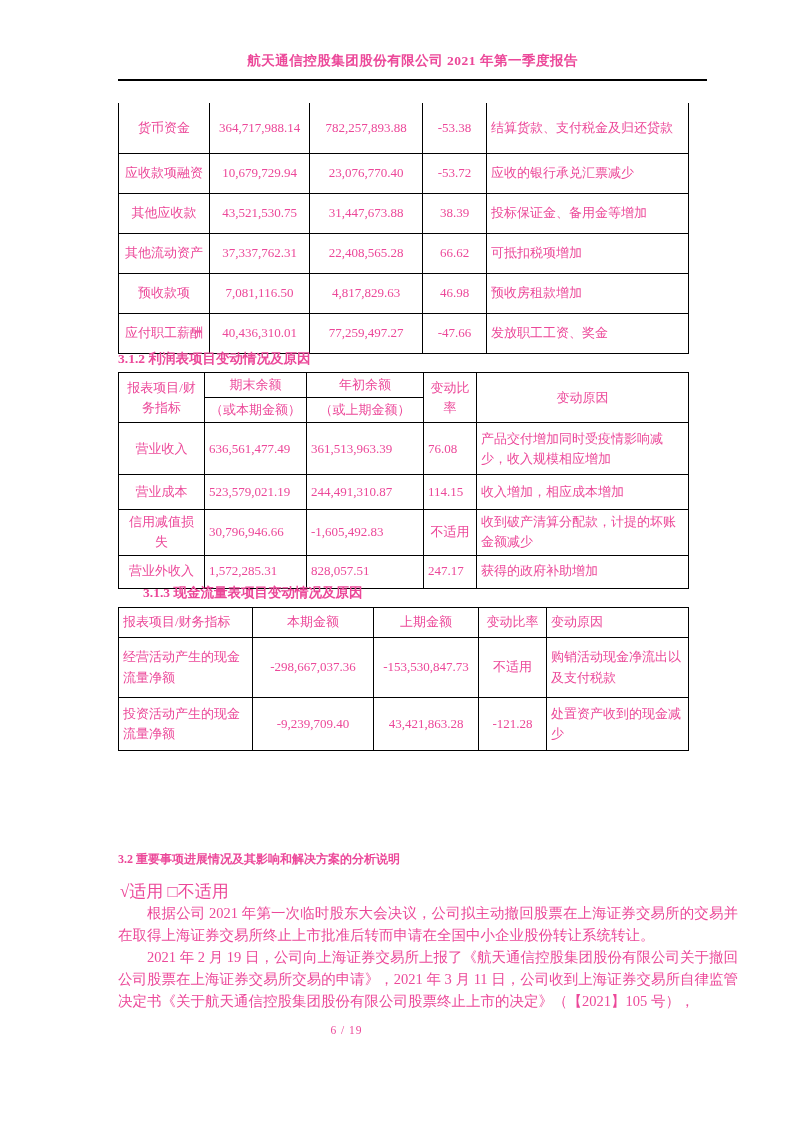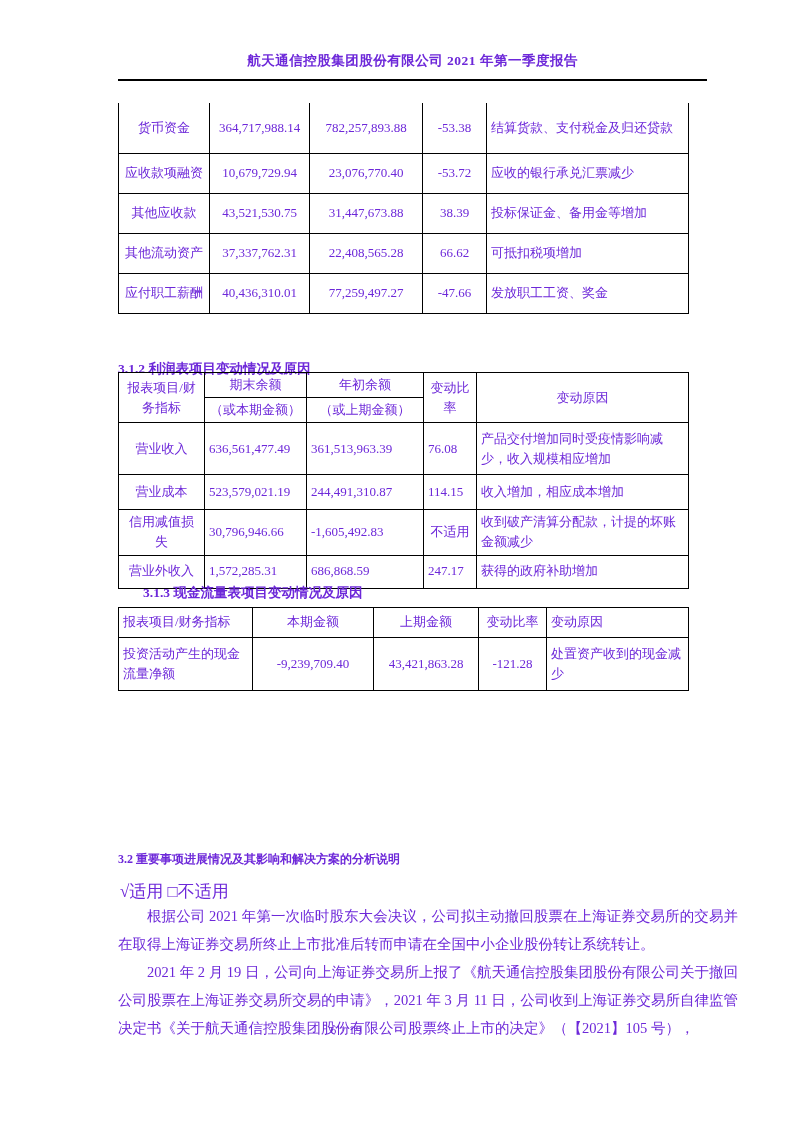--- a/index.html
+++ b/index.html
@@ -1,21 +1,21 @@
 <!DOCTYPE html>
 <html><head>
 <meta charset="utf-8">
 <style>
   * { margin:0; padding:0; box-sizing:border-box; }
   html, body { background:#ffffff; }
   .page {
     position:relative;
     width:793px; height:1122px;
     background:#ffffff;
-    color:#6d28d9;
+    color:#ec4899;
     font-family:"Liberation Serif","DejaVu Serif",serif;
     overflow:hidden;
   }
   .abs { position:absolute; }
 
   
   .report-title {
     top:52px; left:118px; width:589px;
     text-align:center; font-weight:bold; font-size:13.5px;
     letter-spacing:0.5px; white-space:nowrap;
@@ -41,25 +41,25 @@
   td.itemL { text-align:left; padding-left:9px; }
 
   #balance-table { top:103px; }
   #balance-table tr:first-child td { border-top:none; }
 
   #income-table { top:372px; }
   #cashflow-table { top:607px; }
 
   
   .sec-heading { font-weight:bold; font-size:13.5px; white-space:nowrap; }
-  #h-income { top:360px; left:118px; }
+  #h-income { top:350px; left:118px; }
   #h-cashflow { top:584px; left:143px; }
   #h-matters { top:851px; left:118px; font-size:12px; }
   #applicability { top:880px; left:120px; font-size:17px; }
-  #body-text { top:902px; left:118px; width:620px; font-size:14.5px; line-height:28px; text-align:justify; }
+  #body-text { top:902px; left:118px; width:620px; font-size:14.5px; line-height:22px; text-align:justify; }
   #body-text p { text-indent:2em; }
 
   .page-number { top:1024px; left:0; width:693px; text-align:center; font-size:11.5px; letter-spacing:1px; }
 </style>
 </head>
 <body>
 
 <div class="page">
 
   <div class="abs report-title">航天通信控股集团股份有限公司 2021 年第一季度报告</div>
@@ -96,20 +96,27 @@
       <td class="reason">投标保证金、备用金等增加</td>
     </tr>
     <tr style="height:40px">
       <td class="tc">其他流动资产</td>
       <td class="tc">37,337,762.31</td>
       <td class="tc">22,408,565.28</td>
       <td class="tc">66.62</td>
       <td class="reason">可抵扣税项增加</td>
     </tr>
     <tr style="height:40px">
+      <td class="tc">预收款项</td>
+      <td class="tc">7,081,116.50</td>
+      <td class="tc">4,817,829.63</td>
+      <td class="tc">46.98</td>
+      <td class="reason">预收房租款增加</td>
+    </tr>
+    <tr style="height:40px">
       <td class="tc">应付职工薪酬</td>
       <td class="tc">40,436,310.01</td>
       <td class="tc">77,259,497.27</td>
       <td class="tc">-47.66</td>
       <td class="reason">发放职工工资、奖金</td>
     </tr>
   </tbody>
     </table>
 
   <div class="abs sec-heading" id="h-income">3.1.2 利润表项目变动情况及原因</div>
@@ -151,21 +158,21 @@
     <tr style="height:41px">
       <td class="tc">信用减值损失</td>
       <td class="tr">30,796,946.66</td>
       <td class="tr">-1,605,492.83</td>
       <td class="tc">不适用</td>
       <td class="reason">收到破产清算分配款，计提的坏账金额减少</td>
     </tr>
     <tr style="height:33px">
       <td class="tc">营业外收入</td>
       <td class="tr">1,572,285.31</td>
-      <td class="tr">686,868.59</td>
+      <td class="tr">828,057.51</td>
       <td class="tr">247.17</td>
       <td class="reason">获得的政府补助增加</td>
     </tr>
   </tbody>
     </table>
 
   <div class="abs sec-heading" id="h-cashflow">3.1.3 现金流量表项目变动情况及原因</div>
 
   <table class="doc" id="cashflow-table">
     <colgroup>
@@ -176,20 +183,27 @@
         <col style="width:142px">
     </colgroup>
     <tbody>
         <tr style="height:30px">
       <td class="itemL">报表项目/财务指标</td>
       <td class="tc">本期金额</td>
       <td class="tc">上期金额</td>
       <td class="tc">变动比率</td>
       <td class="reason">变动原因</td>
     </tr>
+    <tr style="height:60px">
+      <td class="itemL">经营活动产生的现金流量净额</td>
+      <td class="tc">-298,667,037.36</td>
+      <td class="tc">-153,530,847.73</td>
+      <td class="tc">不适用</td>
+      <td class="reason">购销活动现金净流出以及支付税款</td>
+    </tr>
     <tr style="height:53px">
       <td class="itemL">投资活动产生的现金流量净额</td>
       <td class="tc">-9,239,709.40</td>
       <td class="tc">43,421,863.28</td>
       <td class="tc">-121.28</td>
       <td class="reason">处置资产收到的现金减少</td>
     </tr>
   </tbody>
     </table>
 

